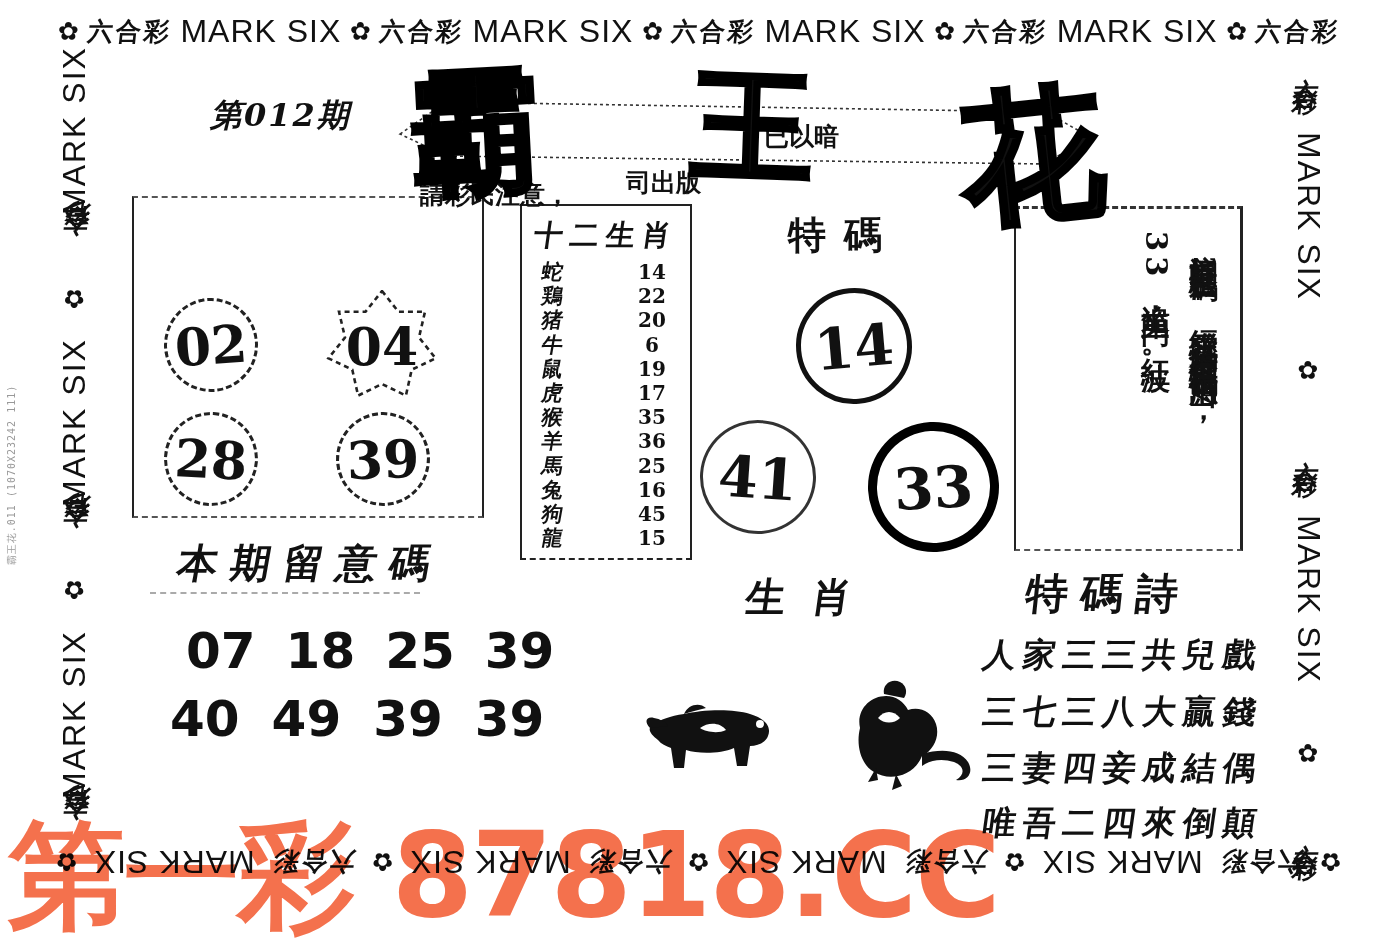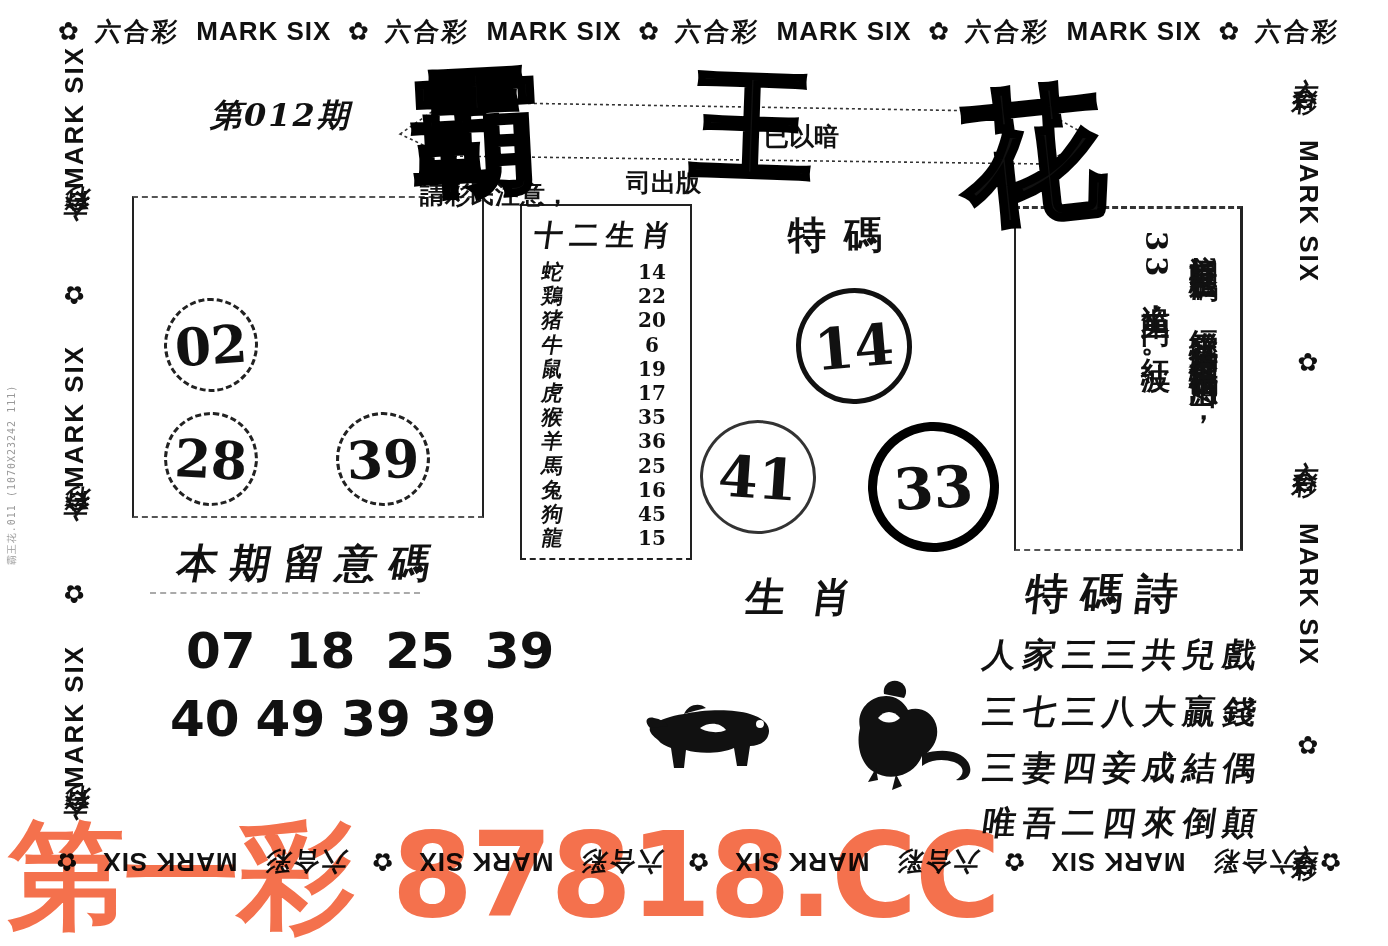--- a/index.html
+++ b/index.html
@@ -6,21 +6,21 @@
   .sheet{position:relative;width:1388px;height:946px;background:#fff;color:#111;
          font-family:"DejaVu Serif","Liberation Serif",serif;overflow:hidden;}
 
   
   .border-row{position:absolute;display:flex;align-items:center;justify-content:space-between;
               font-weight:700;}
   .b-top{left:58px;top:14px;width:1282px;height:34px;}
   .b-bottom{left:56px;top:844px;width:1285px;height:36px;transform:rotate(180deg);}
   .b-flower{font-size:25px;font-family:"DejaVu Sans",sans-serif;}
   .b-cn{font-size:25px;font-weight:700;letter-spacing:3px;transform:skewX(-6deg);}
-  .b-en{font-size:26px;font-family:"Liberation Sans","DejaVu Sans",sans-serif;font-weight:700;letter-spacing:1px;}
+  .b-en{font-size:32px;font-family:"Liberation Sans","DejaVu Sans",sans-serif;font-weight:400;letter-spacing:1px;}
   .border-col{position:absolute;writing-mode:vertical-rl;display:flex;align-items:center;
               justify-content:space-between;font-weight:700;}
   .b-left{left:56px;top:46px;height:796px;width:36px;transform:rotate(180deg);}
   .b-right{left:1290px;top:58px;height:784px;width:36px;}
   .border-col .b-cn{letter-spacing:6px;}
   .border-col .b-en{letter-spacing:2px;}
 
   .side-note{position:absolute;left:-138px;top:468px;width:300px;transform:rotate(-90deg);
              font-size:10px;color:#999;letter-spacing:1px;text-align:center;
              font-family:"DejaVu Sans Mono",monospace;}
@@ -78,21 +78,21 @@
                  writing-mode:vertical-rl;font-size:29px;line-height:48px;
                  letter-spacing:5px;font-weight:700;}
 
   
   .attn-title{position:absolute;left:178px;top:536px;font-size:40px;font-weight:800;
               letter-spacing:13px;transform:skewX(-10deg);white-space:nowrap;}
   .attn-rule{position:absolute;left:150px;top:592px;width:270px;border-top:2px dashed #aaa;}
   .attn-row{position:absolute;display:flex;font-family:"DejaVu Sans","Liberation Sans",sans-serif;
             font-weight:800;font-size:50px;}
   .attn-r1{left:186px;top:622px;gap:30px;}
-  .attn-r2{left:170px;top:690px;gap:16px;}
+  .attn-r2{left:170px;top:690px;gap:32px;}
 
   .sx-title{position:absolute;left:746px;top:570px;font-size:40px;font-weight:800;
             letter-spacing:26px;transform:skewX(-8deg);white-space:nowrap;}
   .ox-art{position:absolute;left:640px;top:694px;}
   .rat-art{position:absolute;left:826px;top:670px;}
 
   .poem-title{position:absolute;left:1026px;top:566px;font-size:42px;font-weight:800;
               letter-spacing:13px;white-space:nowrap;transform:skewX(-6deg);}
   .poem-line{position:absolute;left:983px;width:290px;font-size:33px;font-weight:800;
              letter-spacing:7px;white-space:nowrap;transform:skewX(-8deg);}
@@ -178,20 +178,26 @@
   </div>
 
   <div class="main-title">
     <span class="t1">霸</span>
     <span class="t2">王</span>
     <span class="t3">花</span>
   </div>
 
   <div class="pred-box">
     <div class="num-circle p02">02</div>
+    <div class="star-wrap">
+      <svg width="112" height="112">
+        <polygon points="56,1 72.5,21.8 99,21.7 93,47.5 109.6,68.3 85.7,79.7 79.9,105.6 56,94 32.1,105.6 26.3,79.7 2.4,68.3 19,47.5 13,21.7 39.5,21.8" fill="none" stroke="#222" stroke-width="2.6" stroke-dasharray="5 4"></polygon>
+      </svg>
+      <span class="num">04</span>
+    </div>
     <div class="num-circle p28">28</div>
     <div class="num-circle p39">39</div>
   </div>
 
   <div class="zodiac-box">
     <div class="zodiac-title">十二生肖</div>
     <div class="zodiac-rows">
       <div class="z-row">
           <span class="z-animal">蛇</span>
           <span class="z-num">14</span>

